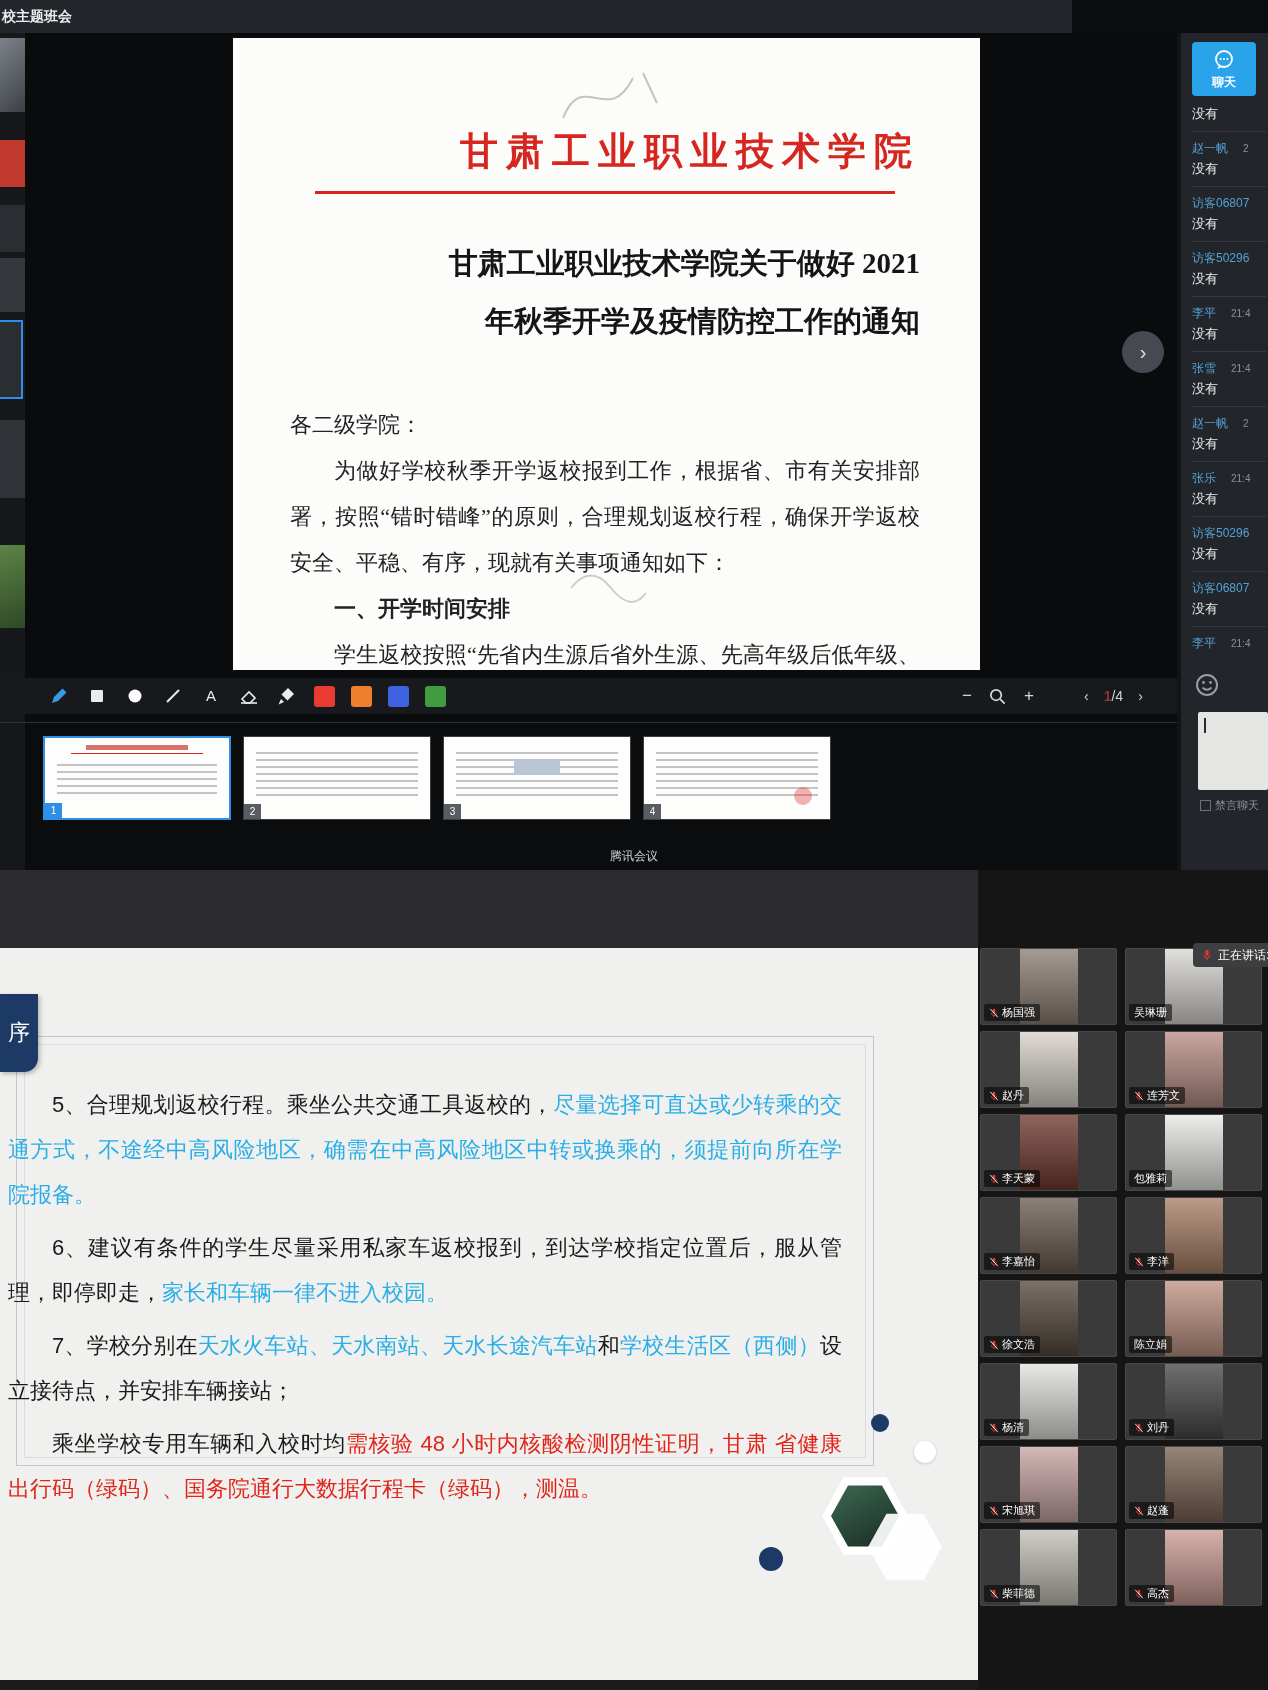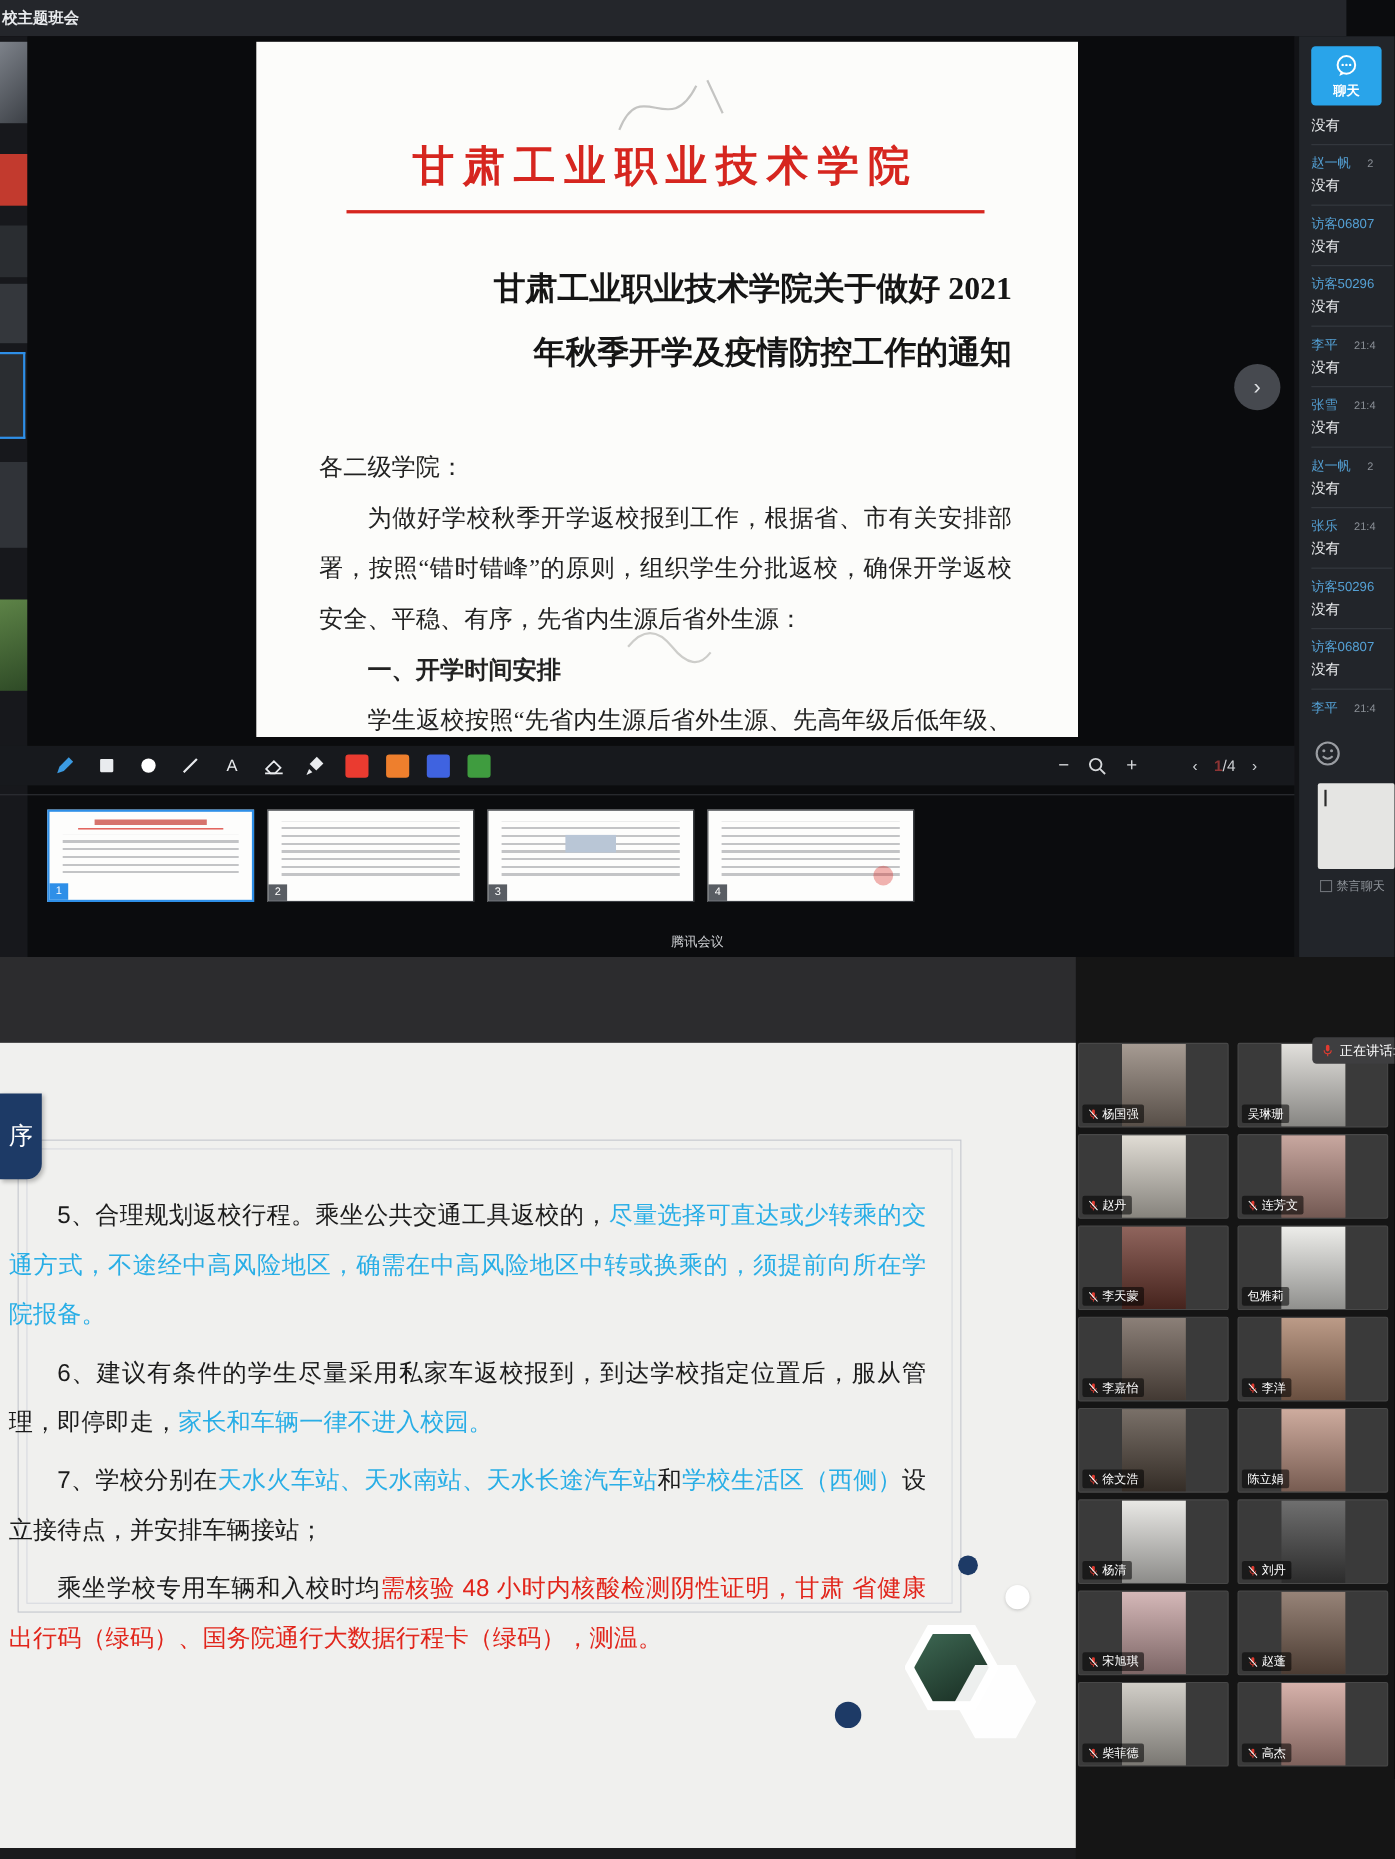--- a/index.html
+++ b/index.html
@@ -1,41 +1,41 @@
 <!DOCTYPE html>
 <html><head>
 <meta charset="utf-8">
 <style>
   html,body{margin:0;padding:0;background:#000;}
   #stage{position:relative;width:1268px;height:1690px;background:#0b0c0e;overflow:hidden;
          font-family:"Liberation Sans",sans-serif;}
 
   
-  .titlebar{position:absolute;left:0;top:0;width:1224px;height:33px;background:#24262b;}
+  .titlebar{position:absolute;left:0;top:0;width:1072px;height:33px;background:#24262b;}
   .title-text{position:absolute;left:2px;top:8px;font-size:14px;font-weight:700;color:#e9ebee;}
 
   .main-black{position:absolute;left:25px;top:33px;width:1152px;height:645px;background:#0a0b0d;}
 
   
   .left-strip{position:absolute;left:0;top:33px;width:25px;height:837px;background:#17181c;}
   .ls{position:absolute;left:0;width:25px;}
   .lsA{top:5px;height:74px;background:linear-gradient(135deg,#7d828a,#3c4046);}
   .lsB{top:107px;height:47px;background:#c23a2e;}
   .lsC{top:172px;height:47px;background:#2a2d31;}
   .lsD{top:225px;height:54px;background:#34373c;}
   .lsE{top:287px;height:75px;background:#2a2d31;border:2px solid #2e8fe8;border-left:none;width:21px;}
   .lsF{top:387px;height:78px;background:#303338;}
   .lsG{top:512px;height:83px;background:linear-gradient(160deg,#5d8347,#2e4a26);}
 
   
   .doc-page{position:absolute;left:233px;top:38px;width:747px;height:632px;background:#fcfcfa;
             overflow:hidden;color:#222;}
   .doc-inner{padding:88px 60px 0 57px;}
   .doc-header{font-family:"Liberation Serif",serif;font-size:38px;font-weight:700;color:#d6261f;
-              text-align:center;letter-spacing:8px;white-space:nowrap;}
+              text-align:right;letter-spacing:8px;white-space:nowrap;}
   .doc-underline{margin:14px auto 0;width:92%;height:3px;background:#d6261f;}
   .doc-title{font-family:"Liberation Serif",serif;font-size:29px;font-weight:700;color:#151515;
              text-align:right;line-height:58px;margin-top:40px;}
   .doc-body{margin-top:52px;font-family:"Liberation Serif",serif;font-size:22px;line-height:46px;
             text-align:justify;}
   .doc-body p{margin:0;}
   .doc-body p.indent{text-indent:2em;}
   .doc-body p.bold{font-weight:700;}
   .scribble{position:absolute;pointer-events:none;}
 
@@ -149,21 +149,21 @@
   <div class="doc-page">
     <div class="doc-inner">
       <div class="doc-header">甘肃工业职业技术学院</div>
       <div class="doc-underline"></div>
       <div class="doc-title">
         <div>甘肃工业职业技术学院关于做好 2021</div>
         <div>年秋季开学及疫情防控工作的通知</div>
       </div>
       <div class="doc-body">
           <p class="">各二级学院：</p>
-          <p class="indent ">为做好学校秋季开学返校报到工作，根据省、市有关安排部署，按照“错时错峰”的原则，组织学生分批返校，确保开学返校安全、平稳、有序，先省内生源后省外生源：</p>
+          <p class="indent ">为做好学校秋季开学返校报到工作，根据省、市有关安排部署，按照“错时错峰”的原则，合理规划返校行程，确保开学返校安全、平稳、有序，现就有关事项通知如下：</p>
           <p class="indent bold">一、开学时间安排</p>
           <p class="indent ">学生返校按照“先省内生源后省外生源、先高年级后低年级、先老生后新生”的原则，错峰开学。</p>
         </div>
     </div>
     <svg class="scribble" style="left:320px;top:20px;" width="120" height="80">
       <path d="M10 60 C 30 10, 55 70, 80 20 M 90 15 l 14 30" stroke="#c4c4c2" stroke-width="2" fill="none"></path>
     </svg>
     <svg class="scribble" style="left:330px;top:520px;" width="90" height="50">
       <path d="M8 30 q 20 -25 40 0 t 35 5" stroke="#cdcdca" stroke-width="2" fill="none"></path>
     </svg>

